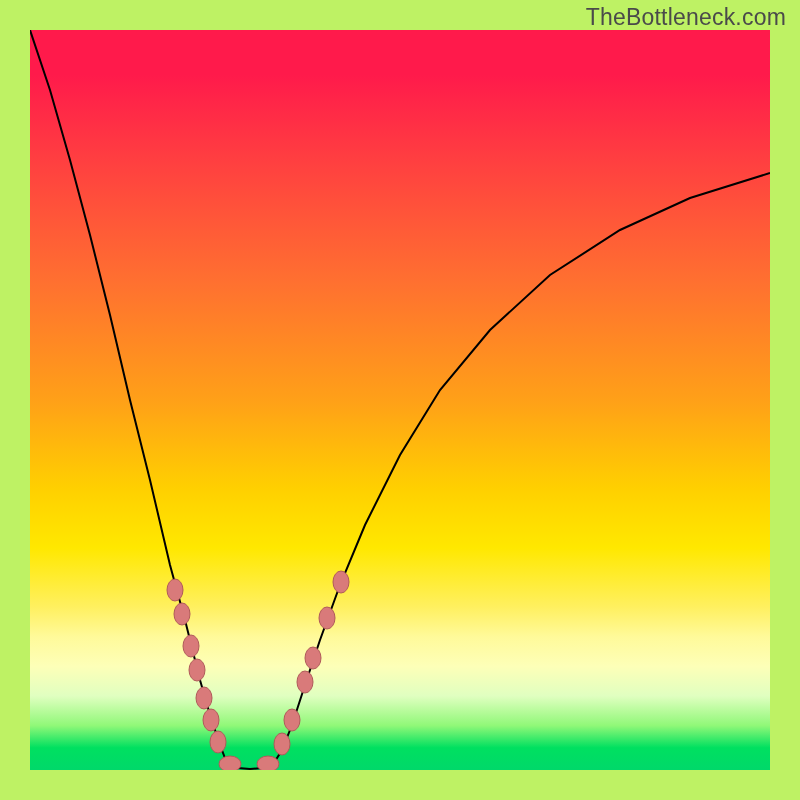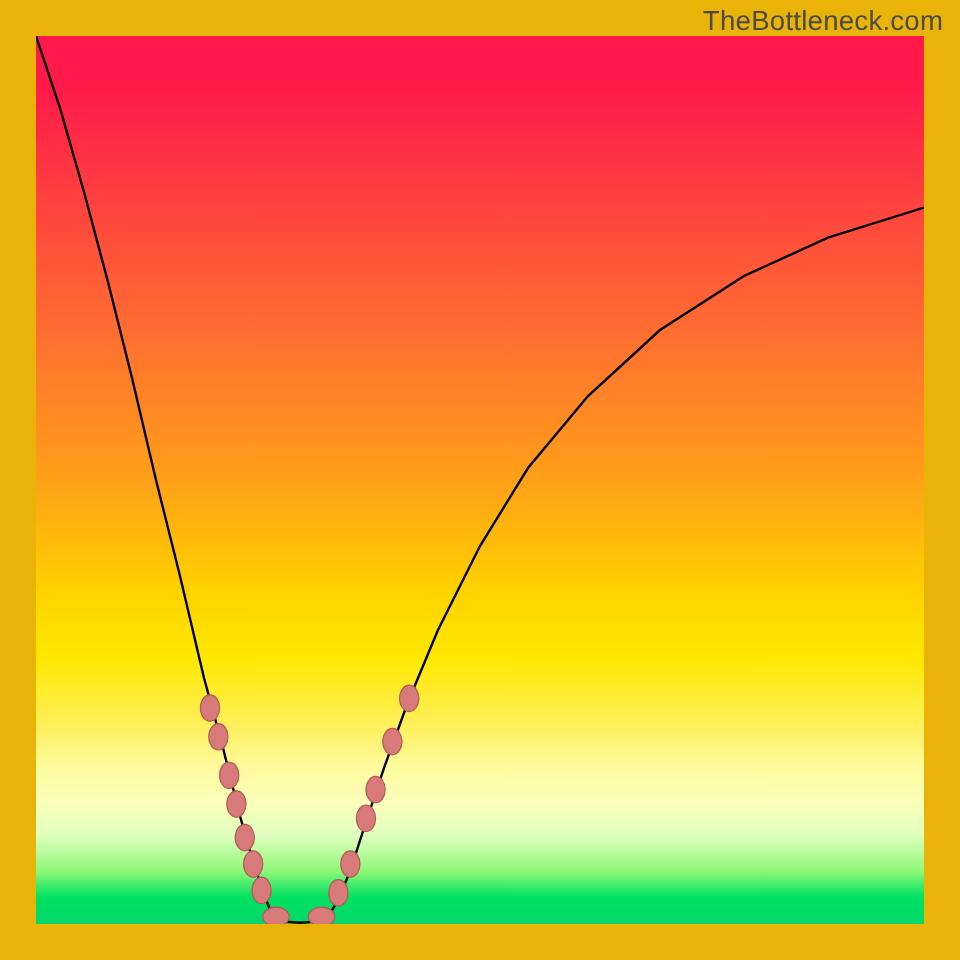--- a/index.html
+++ b/index.html
@@ -8,21 +8,21 @@
     width: 800px;
     height: 800px;
     overflow: hidden;
     background: #000;
     font-family: Arial, Helvetica, sans-serif;
   }
   .frame {
     position: absolute;
     top: 0; left: 0;
     width: 800px; height: 800px;
-    background: #eab308;
+    background: #bef264;
   }
   .plot {
     position: absolute;
     top: 30px;
     left: 30px;
     width: 740px;
     height: 740px;
     background: linear-gradient(to bottom,
       #ff1a4b 0%,
       #ff1a4b 6%,

